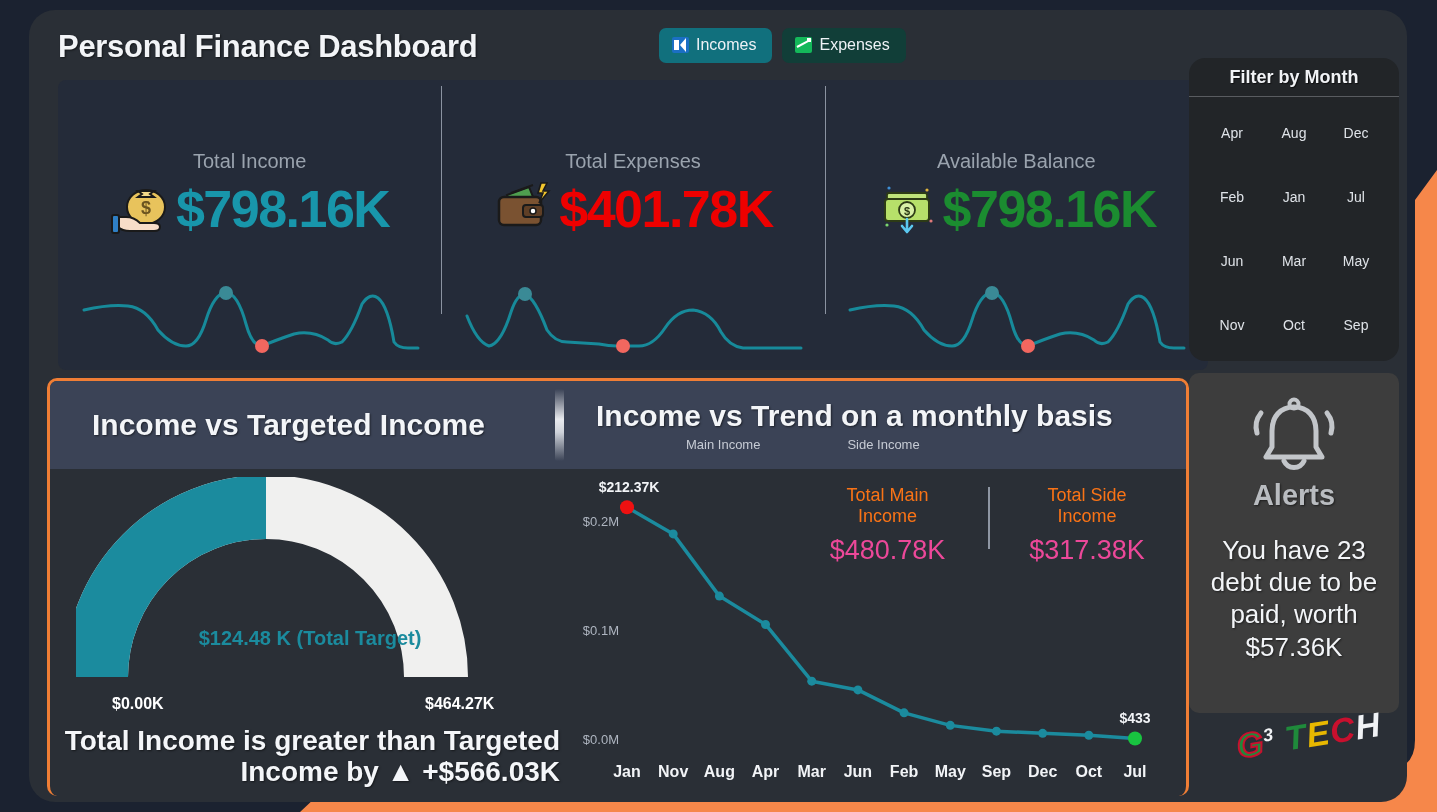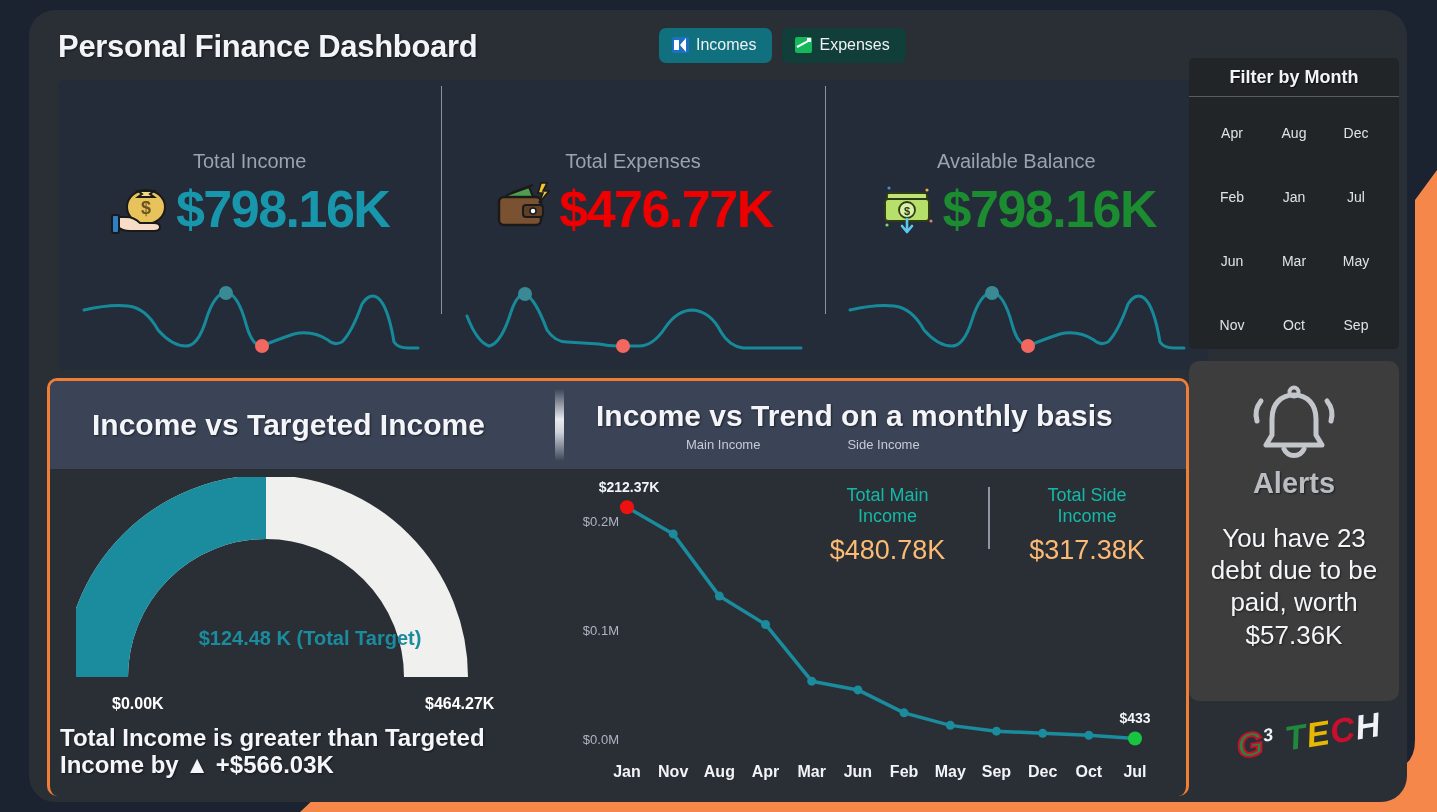--- a/index.html
+++ b/index.html
@@ -122,40 +122,40 @@
 
   
   .gauge-wrap { position: absolute; left: 10px; top: 8px; width: 500px; height: 250px; }
   .gauge-center-label {
     position: absolute; left: 0; right: 0; top: 150px; text-align: center;
     font-size: 20px; font-weight: bold; color: #1b8b9e;
   }
   .gauge-min { position: absolute; left: 52px; top: 218px; font-size: 16px; font-weight: bold; color: #fff; }
   .gauge-max { position: absolute; left: 365px; top: 218px; font-size: 16px; font-weight: bold; color: #fff; }
   .gauge-note {
-    position: absolute; left: 0; top: 248px; width: 500px; text-align: left;
-    font-size: 24px; font-weight: bold; color: #f4f6f9; line-height: 1.12;
+    position: absolute; left: 0; top: 248px; width: 500px; text-align: right;
+    font-size: 28px; font-weight: bold; color: #f4f6f9; line-height: 1.12;
     text-shadow: 1px 1px 2px rgba(0,0,0,.5);
   }
 
   
   .metrics { position: absolute; left: 222px; top: 16px; display: flex; align-items: flex-start; }
   .metric { text-align: center; padding: 0 34px; position: relative; }
   .metric + .metric::before {
     content: ""; position: absolute; left: 0; top: 2px; width: 2px; height: 62px; background: #8e96a3;
   }
-  .metric-label { font-size: 18px; color: #14b8a6; }
-  .metric-value { font-size: 27px; color: #fdba74; margin-top: 8px; }
+  .metric-label { font-size: 18px; color: #f97316; }
+  .metric-value { font-size: 27px; color: #ec4899; margin-top: 8px; }
 
   .chartbox { position: absolute; left: 0; top: 0; width: 100%; height: 330px; }
   .chartbox svg { display: block; }
 
   
   .rail { position: absolute; left: 1160px; top: 48px; width: 210px; }
-  .filter-card { background: #222528; border-radius: 5px; padding-bottom: 10px; }
+  .filter-card { background: #222528; border-radius: 16px; padding-bottom: 22px; }
   .filter-title {
     text-align: center; padding: 9px 0 8px; font-size: 18px; font-weight: bold;
     color: #f1f3f6; border-bottom: 1px solid #595c60;
     text-shadow: 1px 1px 1px rgba(0,0,0,.6);
   }
   .month-grid {
     display: grid; grid-template-columns: repeat(3, 1fr); row-gap: 48px;
     padding: 28px 12px 6px;
   }
   .month { text-align: center; font-size: 14px; color: #dfe3e8; cursor: pointer; }
@@ -244,21 +244,21 @@
           <div class="kpi-label">Total Expenses</div>
           <div class="kpi-row">
             <svg class="kpi-icon" viewBox="0 0 64 60">
               <path d="M14 16 L36 8 L40 18 L18 26 Z" fill="#4f9e4f" stroke="#1a1a1a" stroke-width="2"></path>
               <path d="M18 14 L40 6" stroke="#1a1a1a" stroke-width="2"></path>
               <rect x="6" y="18" width="42" height="28" rx="5" fill="#7a5231" stroke="#1a1a1a" stroke-width="2.5"></rect>
               <rect x="30" y="26" width="20" height="12" rx="3" fill="#5f3f26" stroke="#1a1a1a" stroke-width="2"></rect>
               <circle cx="40" cy="32" r="3" fill="#fff" stroke="#1a1a1a" stroke-width="1.5"></circle>
               <path d="M48 4 L54 4 L50 12 L56 12 L46 24 L50 14 L45 14 Z" fill="#f2c62e" stroke="#1a1a1a" stroke-width="1.6"></path>
             </svg>
-            <div class="kpi-value" style="color:#ee0000">$476.77K</div>
+            <div class="kpi-value" style="color:#ee0000">$401.78K</div>
           </div>
           <div class="kpi-spark">
             <svg width="340" height="78" viewBox="0 0 340 78">
               <path d="M4 32 Q14 58 26 62 Q38 60 48 28 Q54 10 62 10 Q72 14 84 46 Q92 58 104 58 L136 60 Q146 62 154 62 L176 62 Q190 62 202 44 Q214 26 230 26 Q248 28 258 48 Q266 62 280 64 L338 64" fill="none" stroke="#178a9a" stroke-width="3" stroke-linecap="round" stroke-linejoin="round"></path>
               <circle cx="62" cy="10" r="7" fill="#3a8a96"></circle>
               <circle cx="160" cy="62" r="7" fill="#f2675f"></circle>
             </svg>
           </div>
         </div>
 

